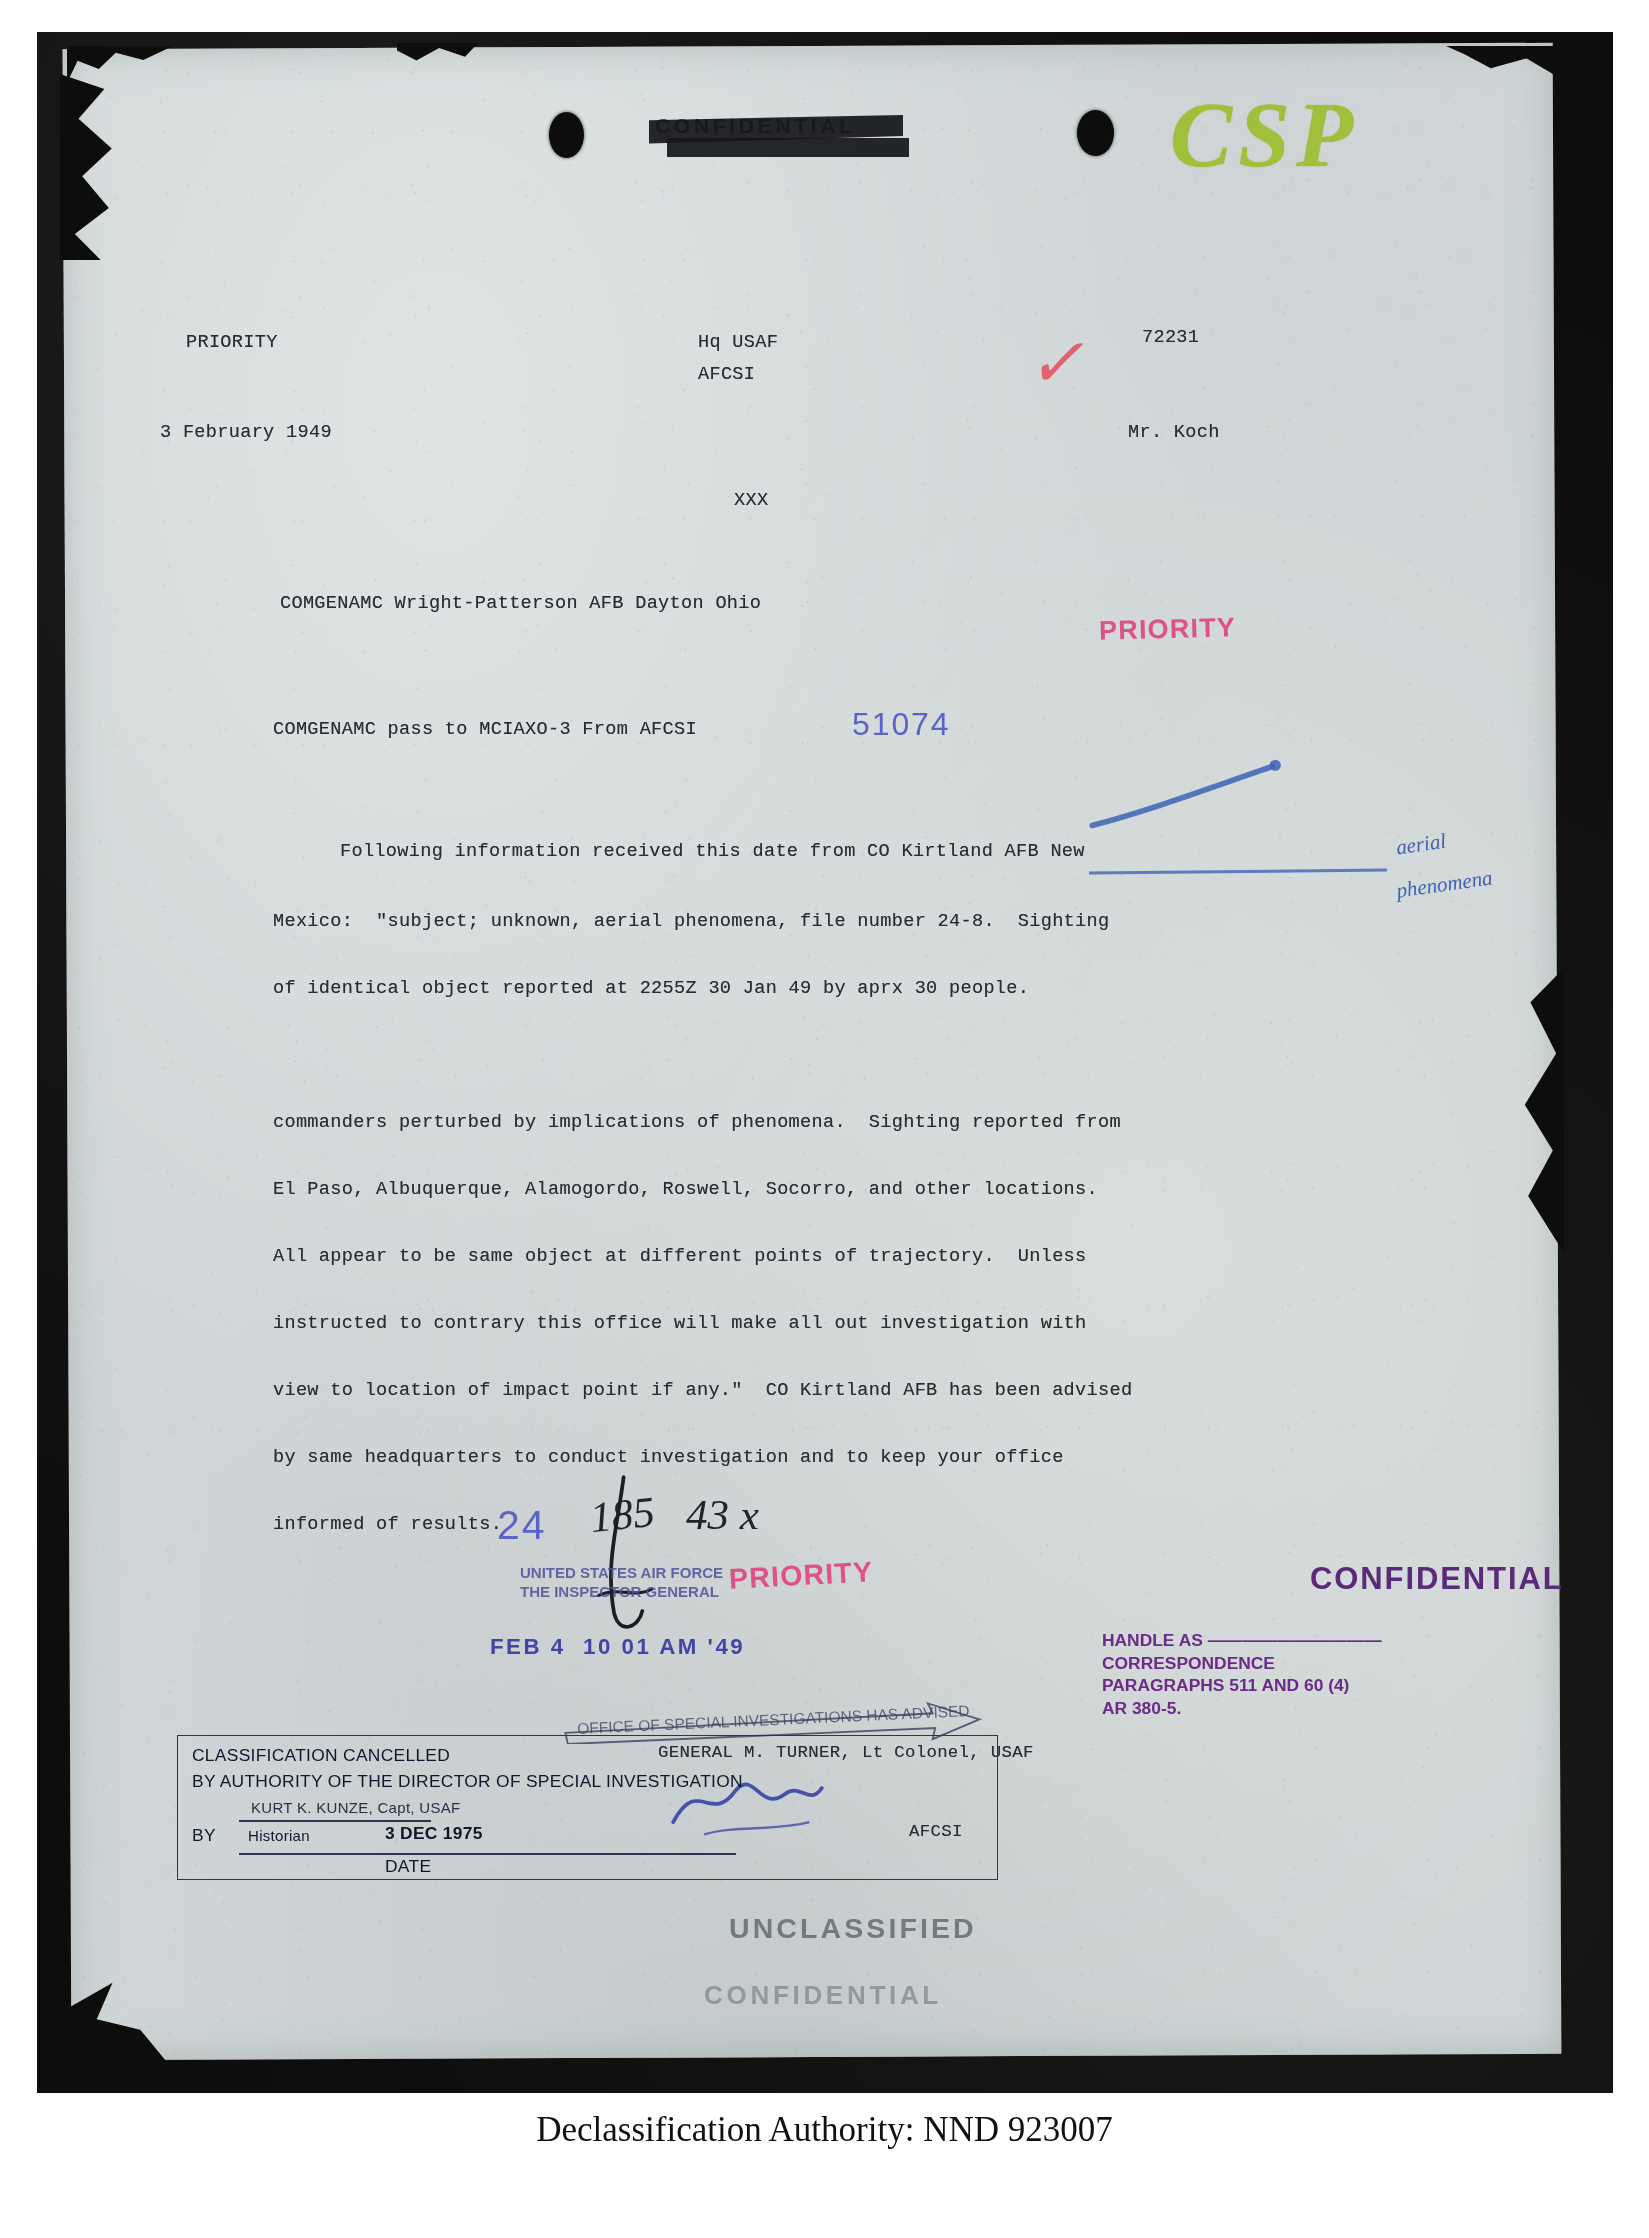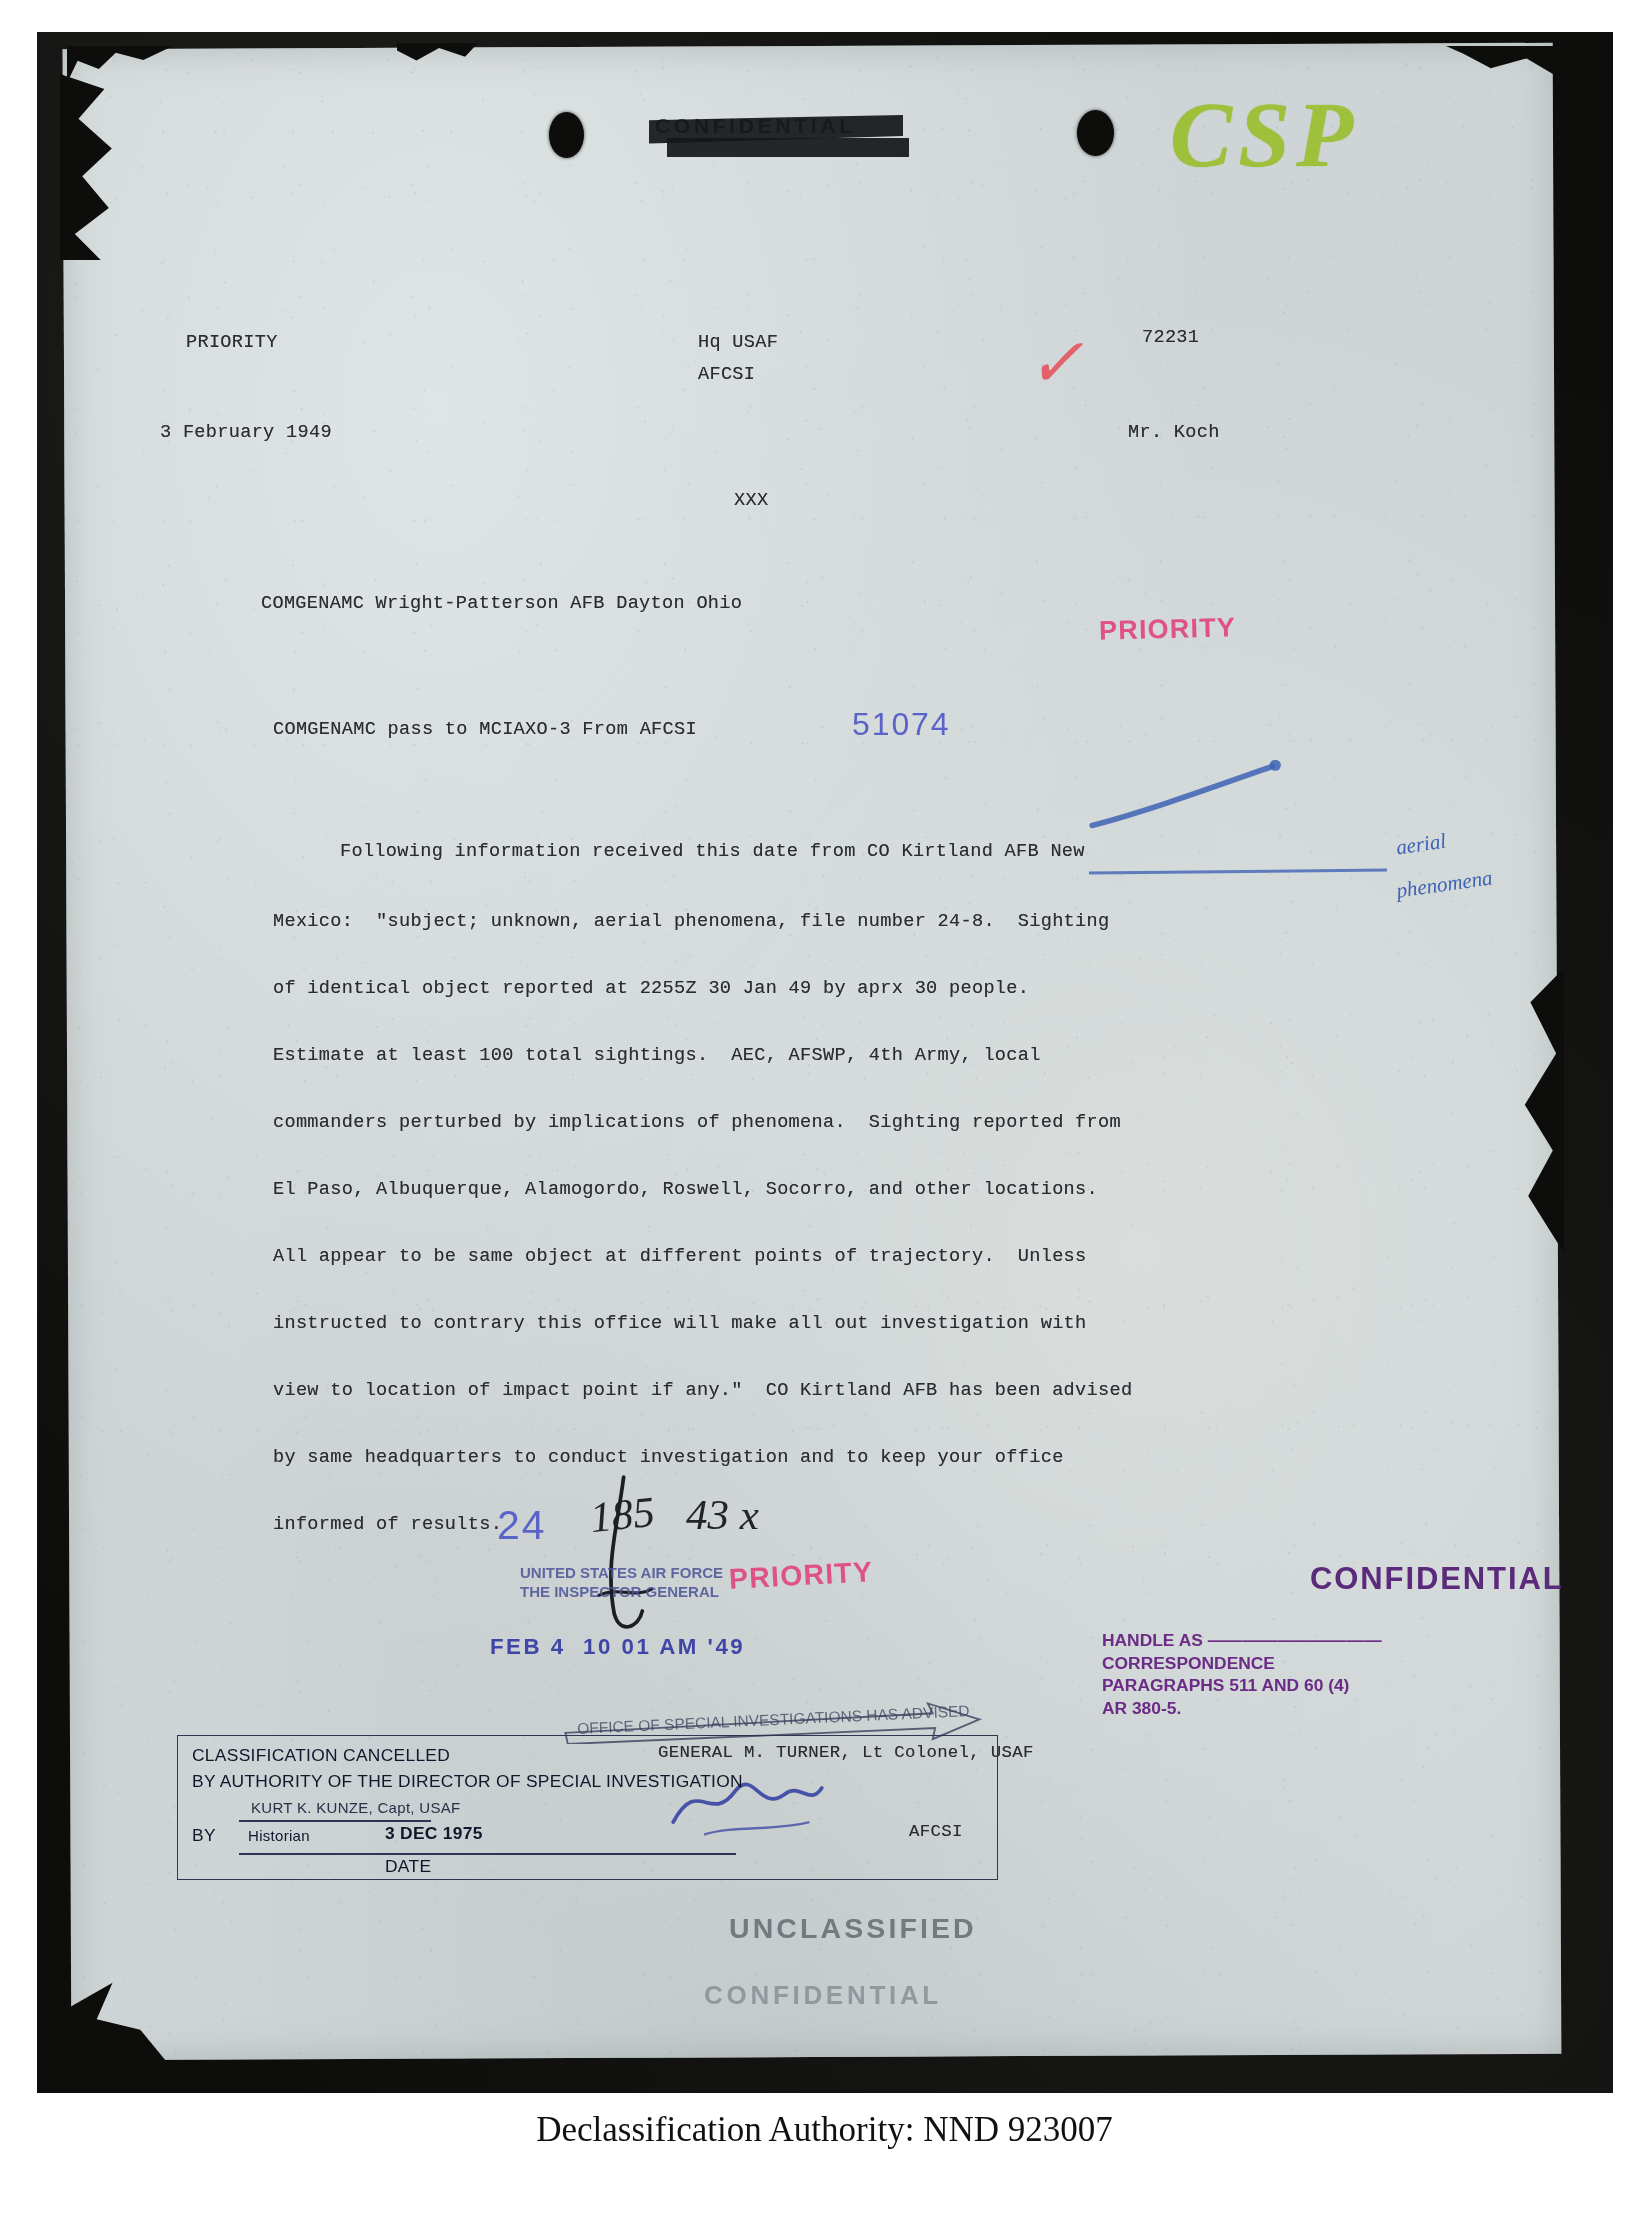--- a/index.html
+++ b/index.html
@@ -300,30 +300,29 @@
   <div class="tw big" style="left:698px;top:364px;">AFCSI</div>
   <div class="tw big" style="left:1142px;top:327px;">72231</div>
 
   <div class="tw big" style="left:160px;top:422px;">3 February 1949</div>
   <div class="tw big" style="left:1128px;top:422px;">Mr. Koch</div>
 
   <div class="red-mark" style="position:absolute;left:1027px;top:323px;">✓</div>
 
   <div class="tw big" style="left:734px;top:490px;">XXX</div>
 
-  <div class="tw big" style="left:261px;top:593px;">COMGENAMC Wright-Patterson AFB Dayton Ohio</div>
+  <div class="tw big" style="left:280px;top:593px;">COMGENAMC Wright-Patterson AFB Dayton Ohio</div>
   <div class="tw big" style="left:273px;top:719px;">COMGENAMC pass to MCIAXO-3 From AFCSI</div>
   <div class="num-blue" style="position:absolute;left:852px;top:706px;">51074</div>
 
   <div class="stamp priority-pink" style="left:1099px;top:614px;">PRIORITY</div>
 
   <div class="tw body-line" style="left:340px;top:841px;">Following information received this date from CO Kirtland AFB New</div>
   <div class="tw body-line" style="left:273px;top:911px;">Mexico:  "subject; unknown, aerial phenomena, file number 24-8.  Sighting</div>
   <div class="tw body-line" style="left:273px;top:978px;">of identical object reported at 2255Z 30 Jan 49 by aprx 30 people.</div>
-  <div class="tw body-line" style="left:273px;top:1045px;">Estimate at least 100 total sightings.  AEC, AFSWP, 4th Army, local</div>
   <div class="tw body-line" style="left:273px;top:1112px;">commanders perturbed by implications of phenomena.  Sighting reported from</div>
   <div class="tw body-line" style="left:273px;top:1179px;">El Paso, Albuquerque, Alamogordo, Roswell, Socorro, and other locations.</div>
   <div class="tw body-line" style="left:273px;top:1246px;">All appear to be same object at different points of trajectory.  Unless</div>
   <div class="tw body-line" style="left:273px;top:1313px;">instructed to contrary this office will make all out investigation with</div>
   <div class="tw body-line" style="left:273px;top:1380px;">view to location of impact point if any."  CO Kirtland AFB has been advised</div>
   <div class="tw body-line" style="left:273px;top:1447px;">by same headquarters to conduct investigation and to keep your office</div>
   <div class="tw body-line" style="left:273px;top:1514px;">informed of results.</div>
 
   <div class="underline-blue" style="left:1089px;top:870px;width:298px;transform:rotate(-0.6deg);"></div>
   <div class="hand hand-blue" style="left:1396px;top:832px;transform:rotate(-8deg);">aerial</div>

